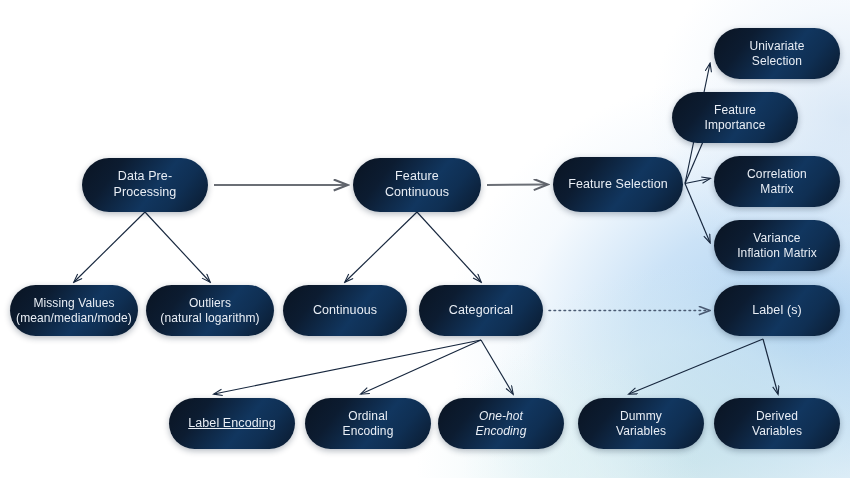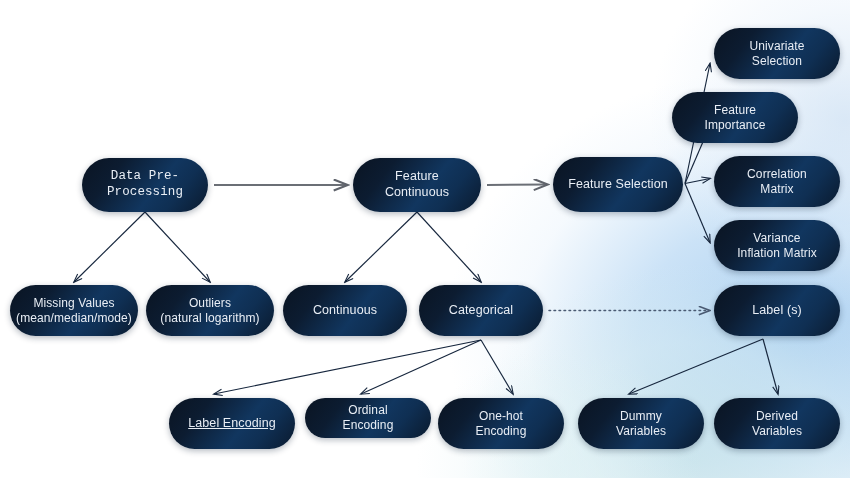--- a/index.html
+++ b/index.html
@@ -100,21 +100,21 @@
         <line x1="549" y1="310.5" x2="709" y2="310.5" stroke="#4a5a72" stroke-width="1.5" stroke-dasharray="1.6 3.4" stroke-linecap="round" marker-end="url(#ah-dot)"></line>
         <line x1="481" y1="340" x2="214" y2="394" stroke="#16263d" stroke-width="1.15" marker-end="url(#ah-dark)"></line>
         <line x1="481" y1="340" x2="361" y2="394" stroke="#16263d" stroke-width="1.15" marker-end="url(#ah-dark)"></line>
         <line x1="481" y1="340" x2="513" y2="394" stroke="#16263d" stroke-width="1.15" marker-end="url(#ah-dark)"></line>
         <line x1="763" y1="339" x2="629" y2="394" stroke="#16263d" stroke-width="1.15" marker-end="url(#ah-dark)"></line>
         <line x1="763" y1="339" x2="778" y2="394" stroke="#16263d" stroke-width="1.15" marker-end="url(#ah-dark)"></line>
       </g>
   </svg>
 
   <div id="node-layer">
-      <div class="node f13" style="left: 82px; top: 158px; width: 126px; height: 54px; font-family: Liberation Mono, monospace;">
+      <div class="node f13" style="left: 82px; top: 158px; width: 126px; height: 54px;">
         <span>Data Pre-Processing</span>
       </div>
       <div class="node f13" style="left: 353px; top: 158px; width: 128px; height: 54px;">
         <span>Feature Continuous</span>
       </div>
       <div class="node f13" style="left: 553px; top: 157px; width: 130px; height: 55px;">
         <span>Feature Selection</span>
       </div>
       <div class="node f12" style="left: 10px; top: 285px; width: 128px; height: 51px;">
         <span>Missing Values<br>(mean/median/mode)</span>
@@ -139,24 +139,24 @@
       </div>
       <div class="node f12" style="left: 714px; top: 220px; width: 126px; height: 51px;">
         <span>Variance<br>Inflation Matrix</span>
       </div>
       <div class="node f13" style="left: 714px; top: 285px; width: 126px; height: 51px;">
         <span>Label (s)</span>
       </div>
       <div class="node f13" style="left: 169px; top: 398px; width: 126px; height: 51px; text-decoration: underline;">
         <span>Label Encoding</span>
       </div>
-      <div class="node f12" style="left: 305px; top: 398px; width: 126px; height: 40px;">
+      <div class="node f12" style="left: 305px; top: 398px; width: 126px; height: 51px;">
         <span>Ordinal<br>Encoding</span>
       </div>
-      <div class="node f12" style="left: 438px; top: 398px; width: 126px; height: 51px;">
+      <div class="node f12" style="left: 438px; top: 398px; width: 126px; height: 51px; font-style: italic;">
         <span>One-hot<br>Encoding</span>
       </div>
       <div class="node f12" style="left: 578px; top: 398px; width: 126px; height: 51px;">
         <span>Dummy<br>Variables</span>
       </div>
       <div class="node f12" style="left: 714px; top: 398px; width: 126px; height: 51px;">
         <span>Derived<br>Variables</span>
       </div>
     </div>
 </div>

